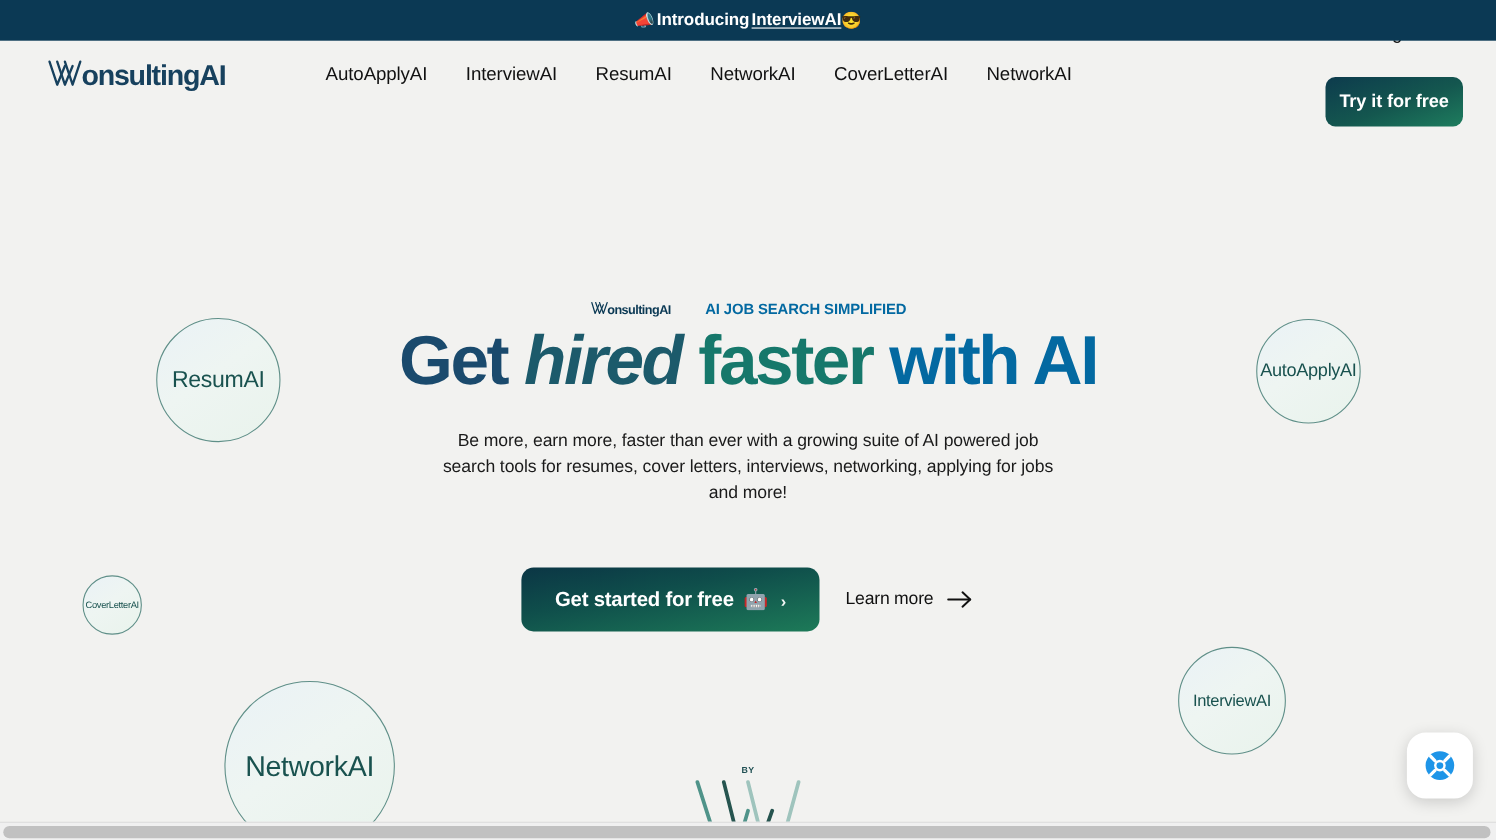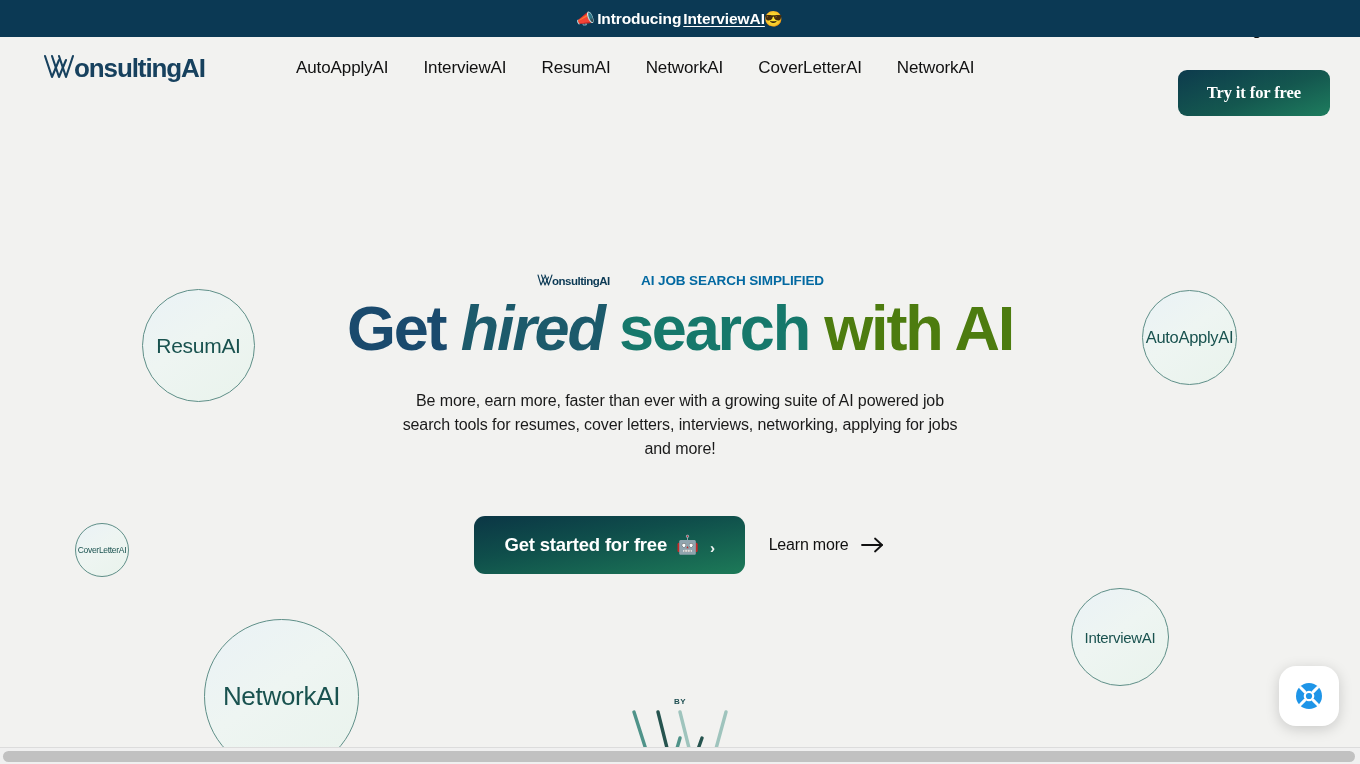--- a/index.html
+++ b/index.html
@@ -91,24 +91,24 @@
     letter-spacing: -0.1px;
     cursor: pointer;
   }
   #cta-header-button {
     background: linear-gradient(160deg, #0d3b4d 0%, #14574f 55%, #1e7d5e 100%);
     color: #ffffff;
     font-size: 16.5px;
     font-weight: bold;
     border: none;
     border-radius: 9px;
-    padding: 13px 29px;
-    cursor: pointer;
-    letter-spacing: -0.1px;
-    font-family: Liberation Serif, serif;
+    padding: 13px 13px;
+    cursor: pointer;
+    letter-spacing: -0.1px;
+    font-family: Liberation Sans, sans-serif;
   }
 
   
   #hero {
     position: relative;
     width: 100%;
     height: 666px;
     background: #f2f2f0;
     overflow: hidden;
   }
@@ -162,21 +162,21 @@
     font-size: 63px;
     font-weight: bold;
     letter-spacing: -2.2px;
     line-height: 1.1;
     white-space: nowrap;
     font-family: "Liberation Sans", sans-serif;
   }
   #hero-headline .w1 { color: #1a4a6d; }
   #hero-headline .w2 { color: #1c5a6b; font-style: italic; }
   #hero-headline .w3 { color: #16786b; }
-  #hero-headline .w4 { color: #4d7c0f; }
+  #hero-headline .w4 { color: #0369a1; }
 
   #hero-subtitle {
     margin-top: 26px;
     width: 570px;
     text-align: center;
     font-size: 16px;
     line-height: 1.48;
     color: #1a1a1a;
     letter-spacing: -0.1px;
   }
@@ -329,21 +329,21 @@
           <path d="M9 2 L12.5 12 L16 2"></path>
         </g>
         <text x="16" y="12" font-family="Liberation Sans, sans-serif" font-size="11.5" font-weight="bold" fill="#0b3954" letter-spacing="-0.5">onsultingAI</text>
       </svg>
       <span id="eyebrow-text">AI JOB SEARCH SIMPLIFIED</span>
     </div>
 
     <h1 id="hero-headline">
       <span class="w1">Get</span>
       <span class="w2">hired</span>
-      <span class="w3">search</span>
+      <span class="w3">faster</span>
       <span class="w4">with AI</span>
     </h1>
 
     <p id="hero-subtitle">Be more, earn more, faster than ever with a growing suite of AI powered job search tools for resumes, cover letters, interviews, networking, applying for jobs and more!</p>
 
     <div id="hero-actions">
 
       <button id="get-started-button">
         <span>Get started for free</span>
         <span>🤖</span>

